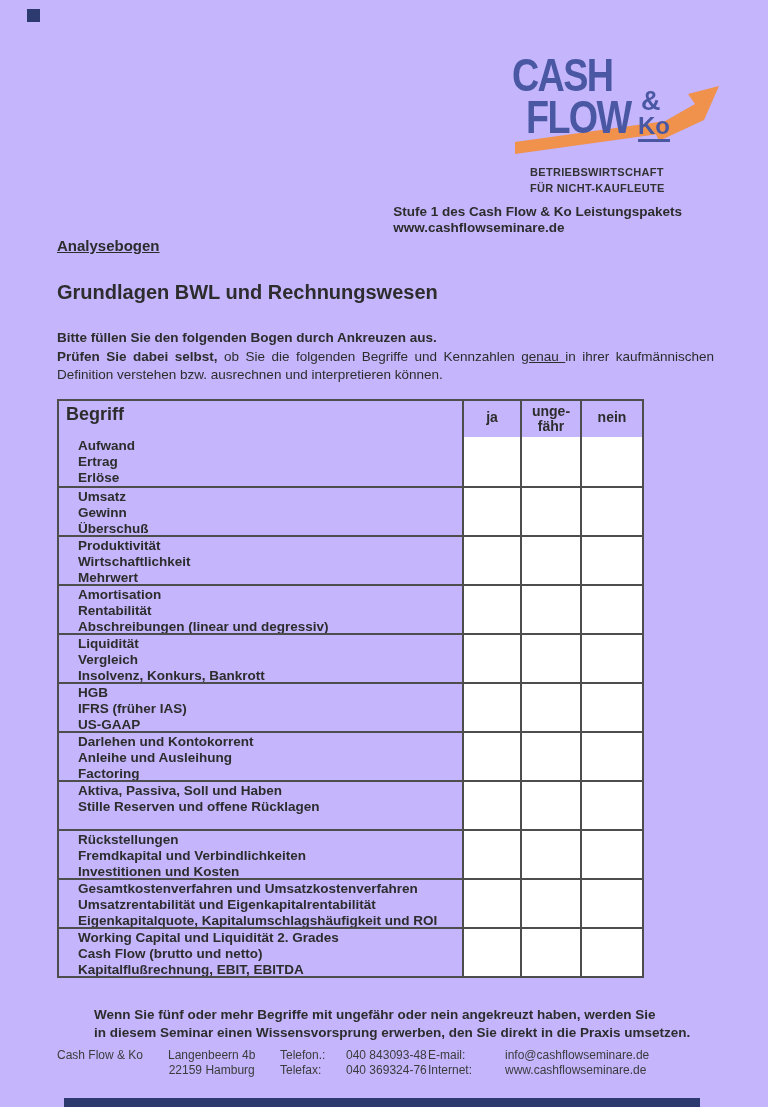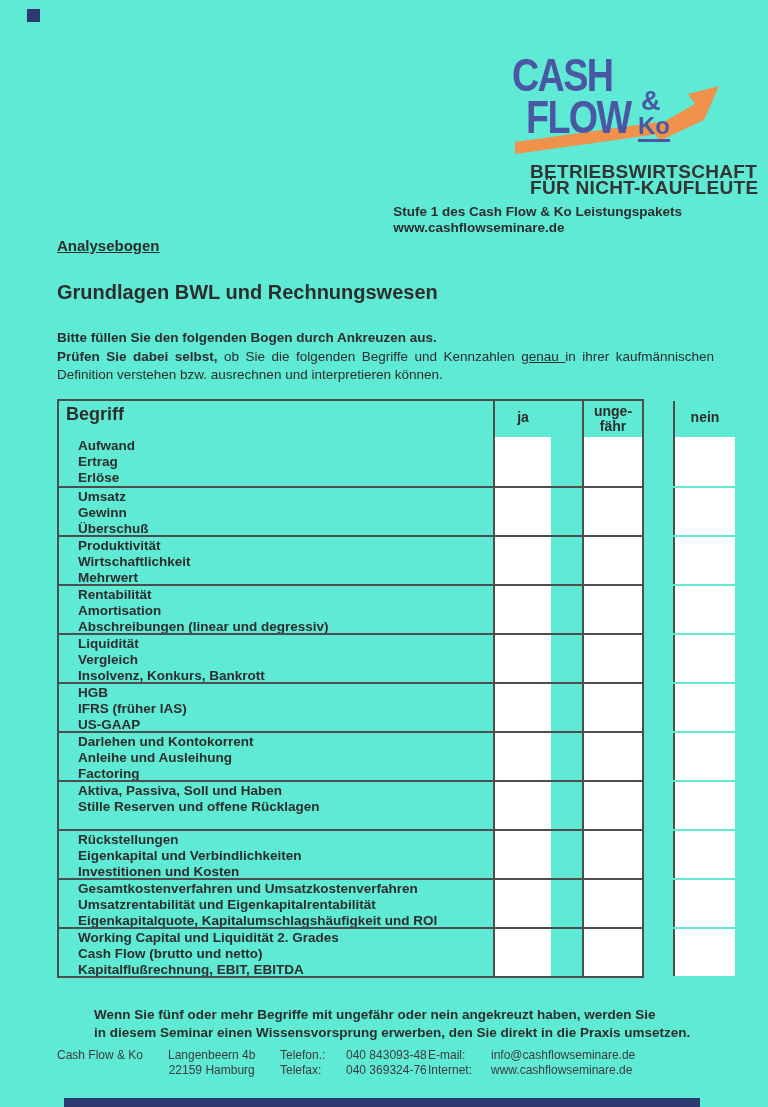--- a/index.html
+++ b/index.html
@@ -1,76 +1,76 @@
 <!DOCTYPE html>
 <html style="--blue: #4a58a4; --ink: #2f2f2f; --bord: #4d4d4d; --scan: #2c3a70;"><head>
 <meta charset="utf-8">
 <style>
   * { box-sizing: border-box; }
   html, body { margin: 0; padding: 0; background: #ffffff; }
   .page {
     position: relative;
     width: 768px; height: 1107px;
-    background: #5eead4;
+    background: #c4b5fd;
     font-family: "Liberation Sans", sans-serif;
     color: var(--ink, #2f2f2f);
     overflow: hidden;
   }
   
   .scan-square { position: absolute; left: 27px; top: 9px; width: 13px; height: 13px; background: var(--scan, #2c3a70); }
   .scan-bar { position: absolute; left: 64px; top: 1098px; width: 636px; height: 9px; background: var(--scan, #2c3a70); }
 
   
   .logo { position: absolute; left: 505px; top: 48px; width: 218px; height: 114px; }
   .logo svg { position: absolute; left: 0; top: 0; }
   .logo-word { position: absolute; font-weight: 800; color: var(--blue, #4a58a4); letter-spacing: -2px; transform: scaleX(0.82); transform-origin: 0 0; line-height: 1; }
   .logo-cash { left: 7px; top: 4px; font-size: 46px; }
   .logo-flow { left: 21px; top: 46px; font-size: 46px; }
   .logo-amp { position: absolute; left: 136px; top: 40px; font-size: 27px; font-weight: 800; color: var(--blue, #4a58a4); line-height: 1; }
   .logo-ko  { position: absolute; left: 133px; top: 66px; font-size: 24px; font-weight: 800; color: var(--blue, #4a58a4); line-height: 1; border-bottom: 3px solid var(--blue, #4a58a4); padding-bottom: 1px; }
-  .tagline { position: absolute; left: 530px; top: 164px; font-size: 19px; font-weight: bold; letter-spacing: 0.3px; line-height: 16px; color: #333; }
+  .tagline { position: absolute; left: 530px; top: 164px; font-size: 11px; font-weight: bold; letter-spacing: 0.3px; line-height: 16px; color: #333; }
 
   .stufe { position: absolute; right: 86px; top: 204px; font-size: 13.5px; font-weight: bold; line-height: 16px; color: #2d2d2d; }
   .stufe .site { padding-right: 44px; }
 
   .doc-head { position: absolute; left: 57px; top: 237px; font-size: 15px; font-weight: bold; line-height: 18px; color: #2d2d2d; }
   .doc-head .u { text-decoration: underline; }
   .main-title { position: absolute; left: 57px; top: 281px; font-size: 20px; font-weight: bold; color: #2d2d2d; }
 
   .intro { position: absolute; left: 57px; top: 329px; width: 657px; font-size: 13.5px; line-height: 18.5px; color: #2d2d2d; }
   .intro .b { font-weight: bold; }
   .intro .just { text-align: justify; text-align-last: justify; }
   .intro .ul { text-decoration: underline; }
 
   
   .ftable {
     position: absolute; left: 57px; top: 399px; width: 587px;
     border: 2px solid var(--bord, #4d4d4d);
   }
-  .trow { display: grid; grid-template-columns: 403px 58px 60px 62px; border-top: 2px solid var(--bord, #4d4d4d); gap: 31px; }
+  .trow { display: grid; grid-template-columns: 403px 58px 60px 62px; border-top: 2px solid var(--bord, #4d4d4d); }
   .trow:first-child { border-top: none; }
   .cell { border-left: 2px solid var(--bord, #4d4d4d); }
   .cell:first-child { border-left: none; }
   .thead { height: 36px; }
   .thead .term-h { font-size: 18px; font-weight: bold; padding: 3px 0 0 7px; color: #2d2d2d; }
   .thead .small-h { display: flex; flex-direction: column; justify-content: center; align-items: center; font-size: 14px; font-weight: bold; padding-bottom: 4px; line-height: 15px; color: #2d2d2d; }
   .thead .mid-h { justify-content: center; padding-bottom: 0; }
   .drow { height: 49px; }
   .term { padding: 1px 0 0 7px; overflow: hidden; }
   .term-line { font-size: 13.5px; font-weight: bold; line-height: 16px; white-space: nowrap; color: #2d2d2d; margin-left: 12px; }
   .box { background: #fff; }
 
   .closing { position: absolute; left: 57px; top: 1006px; width: 680px; font-size: 13.5px; font-weight: bold; line-height: 18px; color: #2d2d2d; margin-left: 37px; }
 
   .footer { position: absolute; left: 0; top: 1048px; width: 768px; font-size: 12px; line-height: 15px; color: #3c3c3c; }
   .f-col { position: absolute; top: 0; }
   .f-company { left: 57px; }
   .f-address { left: 168px; text-align: center; }
   .f-phone { left: 280px; display: grid; grid-template-columns: 62px auto; column-gap: 4px; }
-  .f-email { left: 428px; display: grid; grid-template-columns: 57px auto; column-gap: 6px; }
+  .f-email { left: 428px; display: grid; grid-template-columns: 57px auto; column-gap: 20px; }
 </style>
 </head>
 <body>
 
 <div class="page">
 
   <div class="scan-square"></div>
 
   <div class="logo">
     <svg width="218" height="114" viewBox="0 0 218 114">
@@ -148,22 +148,22 @@
             <div class="term-line">Wirtschaftlichkeit</div>
             <div class="term-line">Mehrwert</div>
           </div>
       <div class="cell box"></div>
       <div class="cell box"></div>
       <div class="cell box"></div>
     </div>
 
     <div class="trow drow">
       <div class="cell term">
+            <div class="term-line">Amortisation</div>
             <div class="term-line">Rentabilität</div>
-            <div class="term-line">Amortisation</div>
             <div class="term-line">Abschreibungen (linear und degressiv)</div>
           </div>
       <div class="cell box"></div>
       <div class="cell box"></div>
       <div class="cell box"></div>
     </div>
 
     <div class="trow drow">
       <div class="cell term">
             <div class="term-line">Liquidität</div>
@@ -203,21 +203,21 @@
             <div class="term-line">Stille Reserven und offene Rücklagen</div>
           </div>
       <div class="cell box"></div>
       <div class="cell box"></div>
       <div class="cell box"></div>
     </div>
 
     <div class="trow drow">
       <div class="cell term">
             <div class="term-line">Rückstellungen</div>
-            <div class="term-line">Eigenkapital und Verbindlichkeiten</div>
+            <div class="term-line">Fremdkapital und Verbindlichkeiten</div>
             <div class="term-line">Investitionen und Kosten</div>
           </div>
       <div class="cell box"></div>
       <div class="cell box"></div>
       <div class="cell box"></div>
     </div>
 
     <div class="trow drow">
       <div class="cell term">
             <div class="term-line">Gesamtkostenverfahren und Umsatzkostenverfahren</div>

